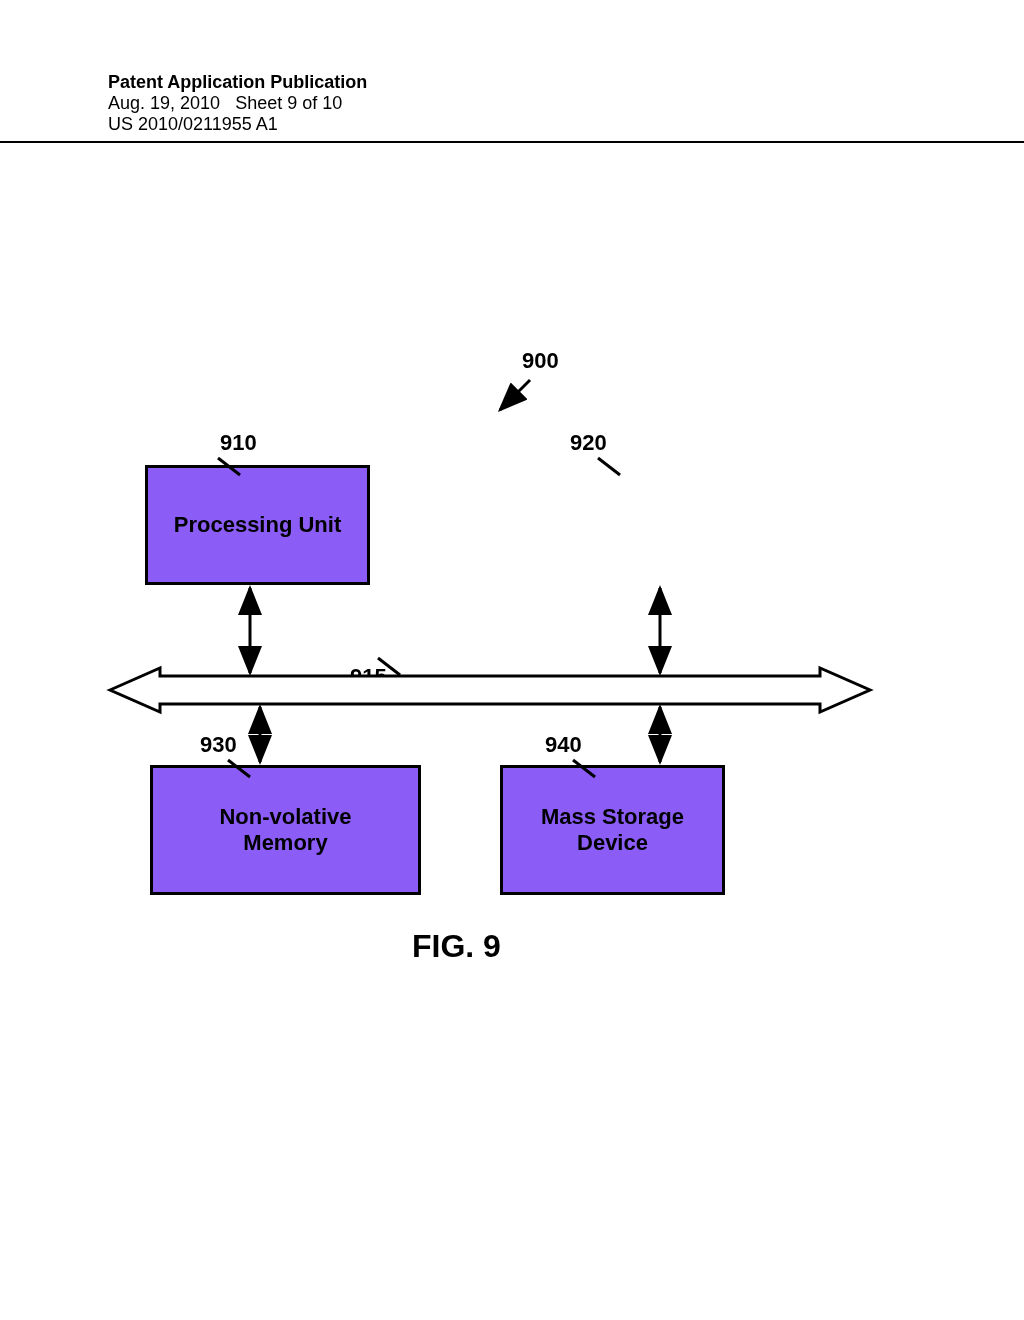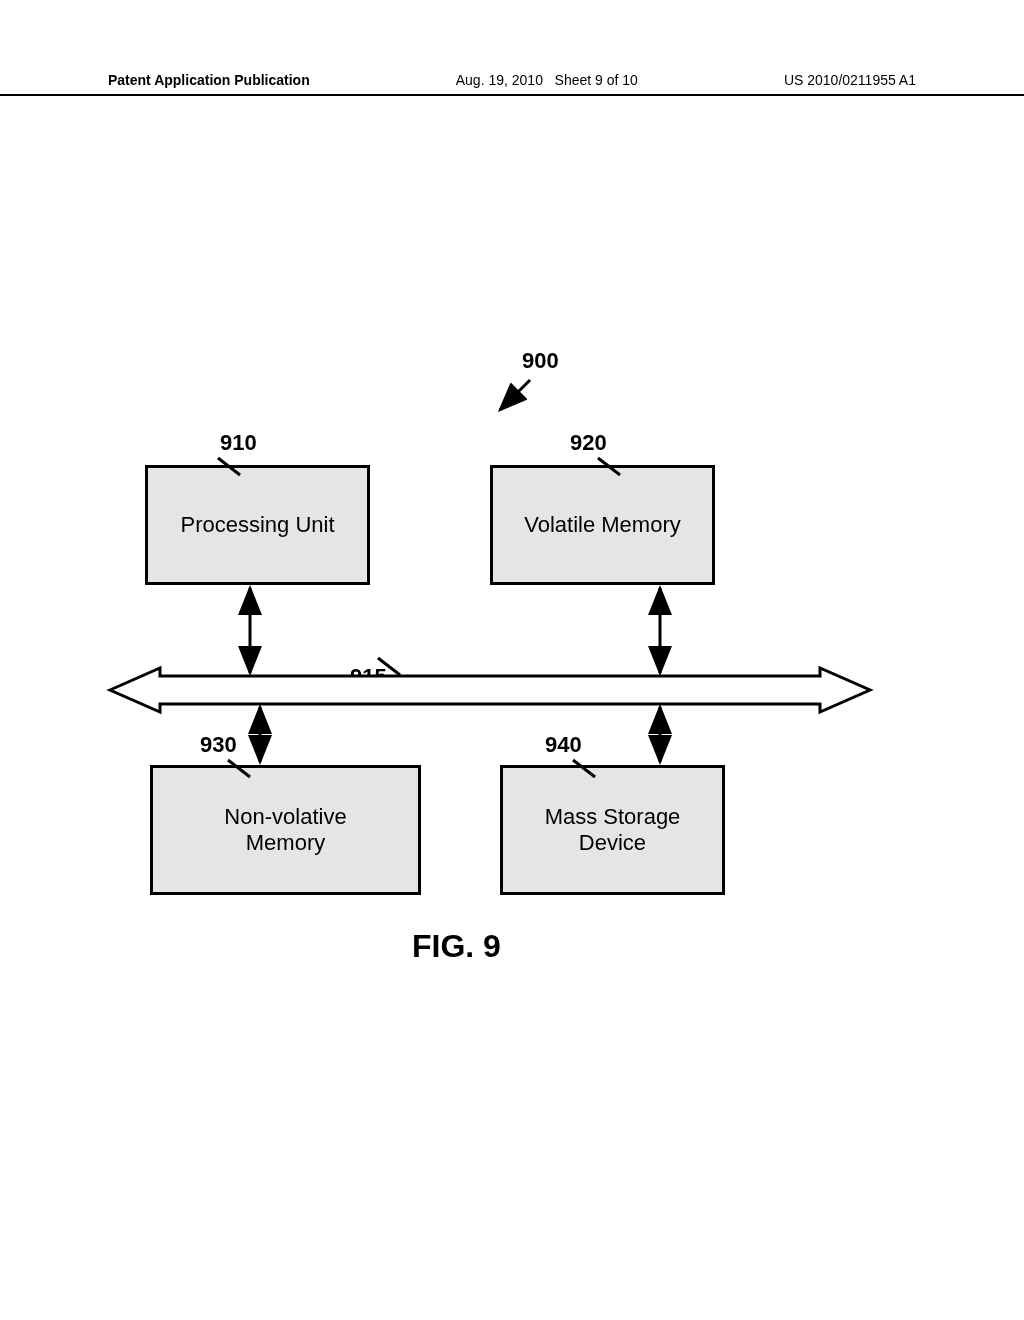--- a/index.html
+++ b/index.html
@@ -13,42 +13,43 @@
   .header {
     position: absolute;
     top: 72px;
     left: 0;
     width: 100%;
     padding: 0 108px;
     border-bottom: 2px solid #000;
     display: flex;
     justify-content: space-between;
     align-items: baseline;
-    font-size: 14px;
+    font-size: 18px;
     padding-bottom: 6px;
+    flex-direction: column;
   }
   .header .left { font-weight: bold; }
   .header .center { }
   .header .right { }
   .diagram {
     position: absolute;
     top: 300px;
     left: 0;
     width: 100%;
     height: 800px;
   }
   .block {
     position: absolute;
     border: 3px solid #000;
-    background: #e5e5e5;
+    background: #8b5cf6;
     display: flex;
     align-items: center;
     justify-content: center;
     text-align: center;
-    font-weight: normal;
+    font-weight: bold;
     font-size: 22px;
     padding: 8px;
   }
   .label {
     position: absolute;
     font-weight: bold;
     font-size: 22px;
   }
   .figlabel {
     position: absolute;
@@ -81,23 +82,20 @@
   <div class="label" style="top:48px; left:522px;">900</div>
 
   <div class="label" style="top:130px; left:192px;margin-left:28px;">910</div>
 
   <div class="label" style="top:130px; left:570px;text-align:center;">920</div>
 
   <div class="block" style="top:165px; left:145px; width:225px; height:120px;">
     <span>Processing Unit</span>
   </div>
 
-  <div class="block" style="top:165px; left:490px; width:225px; height:120px;">
-    <span>Volatile Memory</span>
-  </div>
 
   <div class="label" style="top:336px; left:350px;margin-top:28px;">915</div>
 
   <div class="label" style="top:378px; left:425px; font-size:20px;">BUS</div>
 
   <div class="label" style="top:432px; left:200px;">930</div>
 
   <div class="label" style="top:432px; left:545px;">940</div>
 
   <div class="block" style="top:465px; left:150px; width:271px; height:130px; white-space:pre-line;">

